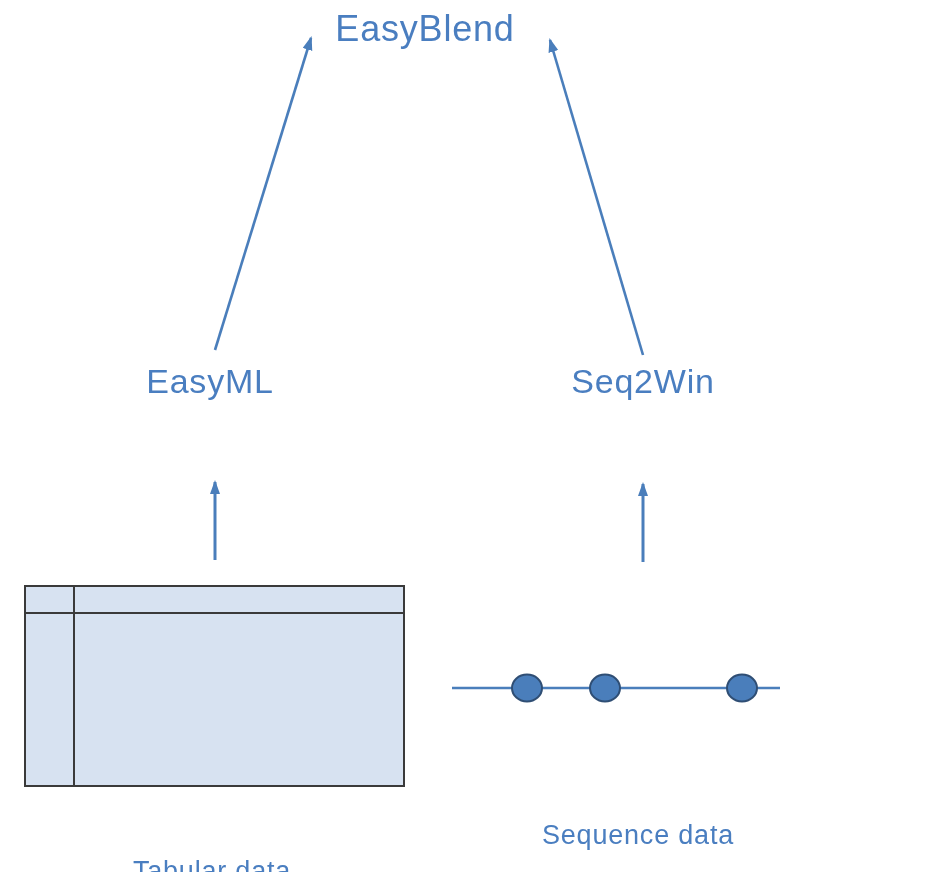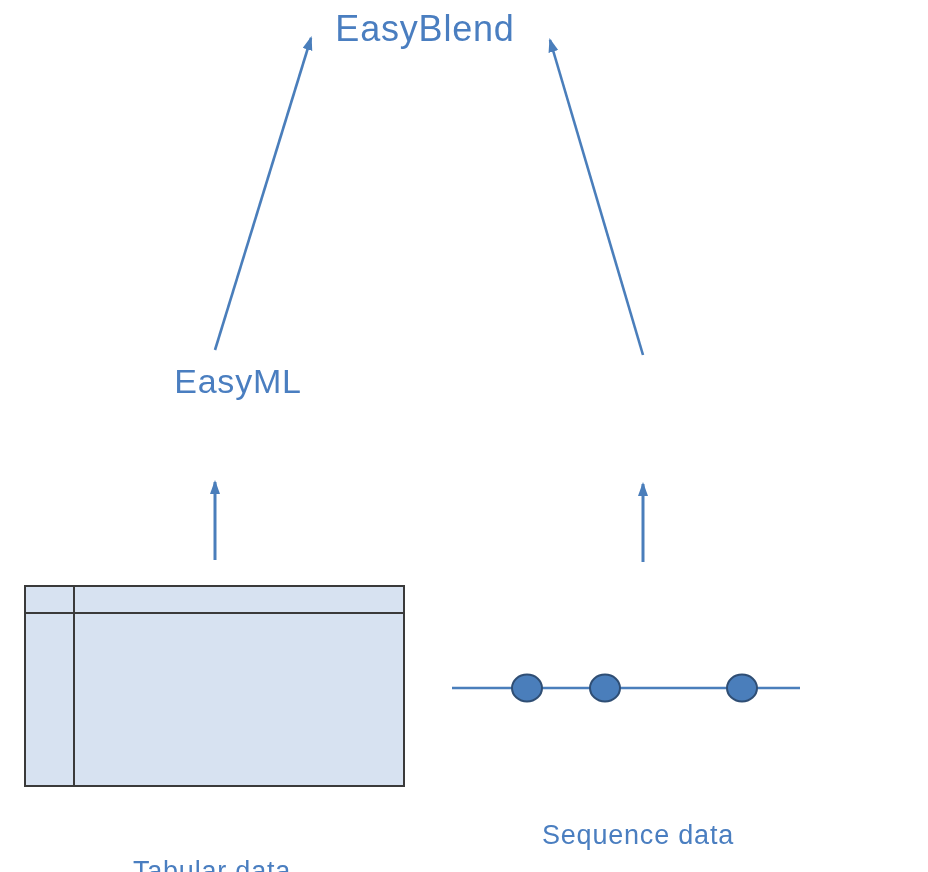--- a/index.html
+++ b/index.html
@@ -7,21 +7,20 @@
     padding: 0;
     background: #ffffff;
     font-family: "Liberation Sans", sans-serif;
   }
   .canvas {
     position: relative;
     width: 780px;
     height: 872px;
     background: #ffffff;
     overflow: hidden;
-    padding-left: 20px;
   }
   .overlay {
     position: absolute;
     left: 0;
     top: 0;
     width: 928px;
     height: 872px;
   }
   .arrow {
     stroke: var(--arrow, #4a7ebb);
@@ -99,18 +98,19 @@
     <ellipse class="seq-dot" cx="742" cy="688" rx="15" ry="13.5"></ellipse>
     <ellipse class="seq-dot" cx="840" cy="688" rx="15" ry="13.5"></ellipse>
   </svg>
 
   <div class="table-graphic">
     <div class="table-header-line"></div>
     <div class="table-col-line"></div>
   </div>
 
   <div class="label node-label" style="left:425px; top:8px;">EasyBlend</div>
-  <div class="label node-label mid" style="left:210px; top:362px;margin-left:28px;">EasyML</div>
+  <div class="label node-label mid" style="left:210px; top:362px;">EasyML</div>
+  <div class="label node-label mid" style="left:643px; top:362px;">Seq2Win</div>
 
   <div class="label caption" style="left:212px; top:820px;">Tabular data</div>
   <div class="label caption" style="left:638px; top:784px;">Sequence data</div>
 
 </div>
 
 </body></html>

